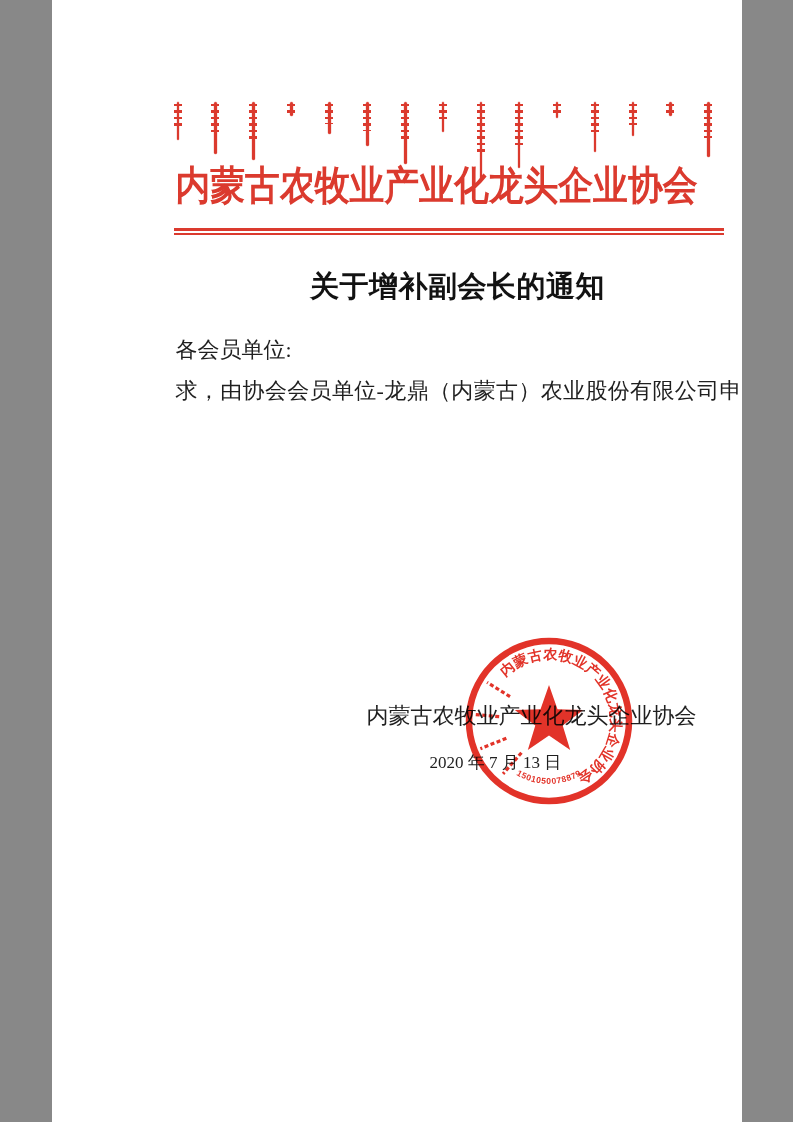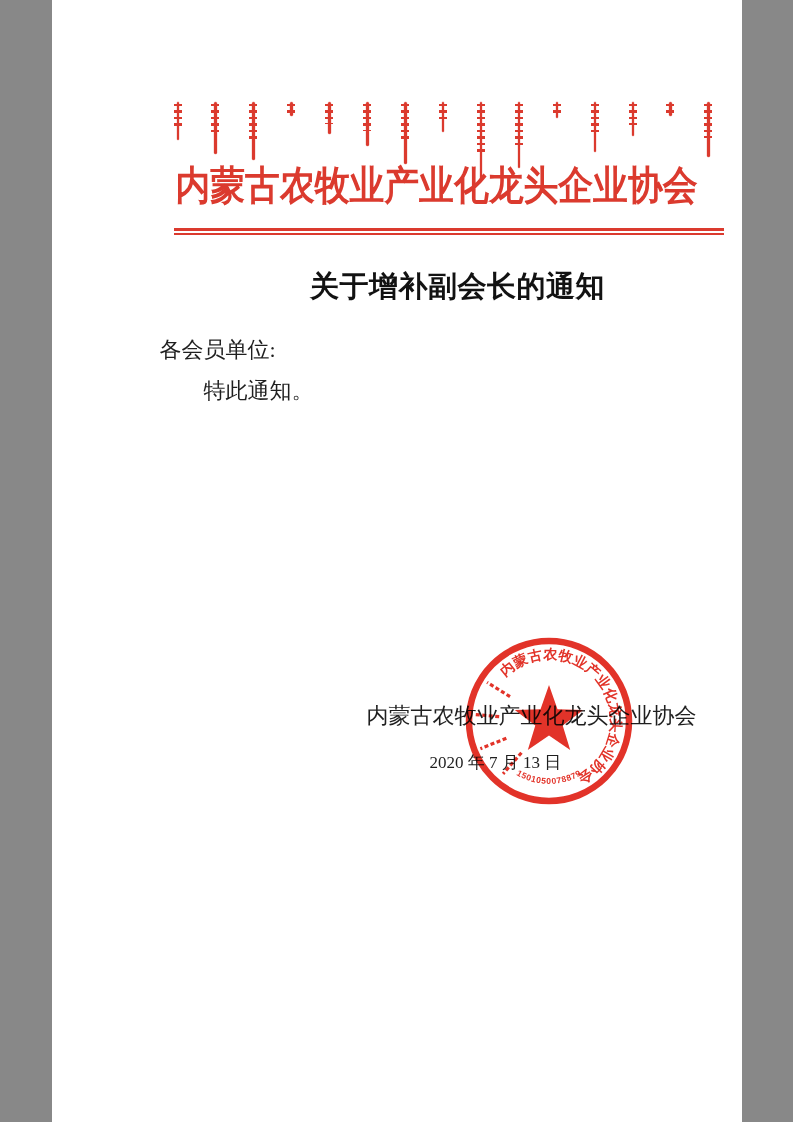--- a/index.html
+++ b/index.html
@@ -47,21 +47,21 @@
     border-bottom:2px solid var(--red);
   }
   
   .doc-title{
     position:absolute;left:14px;top:267px;width:784px;
     text-align:center;
     font-size:29px;line-height:38px;font-weight:bold;
     color:#121212;letter-spacing:.5px;
   }
   .body-block{
-    position:absolute;left:108px;top:329px;width:566px;
+    position:absolute;left:124px;top:329px;width:566px;
     font-size:22px;color:var(--ink);
   }
   .bline{height:41px;line-height:41px;white-space:nowrap;}
   .justify{text-align:justify;text-align-last:justify;white-space:normal;}
   .indent{text-indent:44px;}
   
   .signature{
     position:absolute;left:315px;top:703px;
     font-size:22px;line-height:26px;color:var(--ink);white-space:nowrap;
   }
@@ -104,21 +104,21 @@
     </div>
 
   <div class="org-title">内蒙古农牧业产业化龙头企业协会</div>
 
   <div class="red-rule"></div>
 
   <div class="doc-title">关于增补副会长的通知</div>
 
   <div class="body-block">
     <div class="bline">各会员单位:</div>
-    <div class="bline indent">特此通知。</div>
+    <div class="bline justify">求，由协会会员单位-龙鼎（内蒙古）农业股份有限公司申</div>
   </div>
 
   <div class="signature">内蒙古农牧业产业化龙头企业协会</div>
   <div class="sign-date">2020 年 7 月 13 日</div>
 
   <div class="stamp">
     <svg viewBox="0 0 180 180" width="180" height="180" xmlns="http://www.w3.org/2000/svg">
       <circle cx="90" cy="90" r="80" fill="none" stroke="#e02318" stroke-width="6.5"></circle>
 
       <polygon fill="#e02318" points="90,54 98.5,78.3 124.2,78.9 103.7,94.4 111.2,119.1 90,104.4 68.8,119.1 76.3,94.4 55.8,78.9 81.5,78.3"></polygon>

